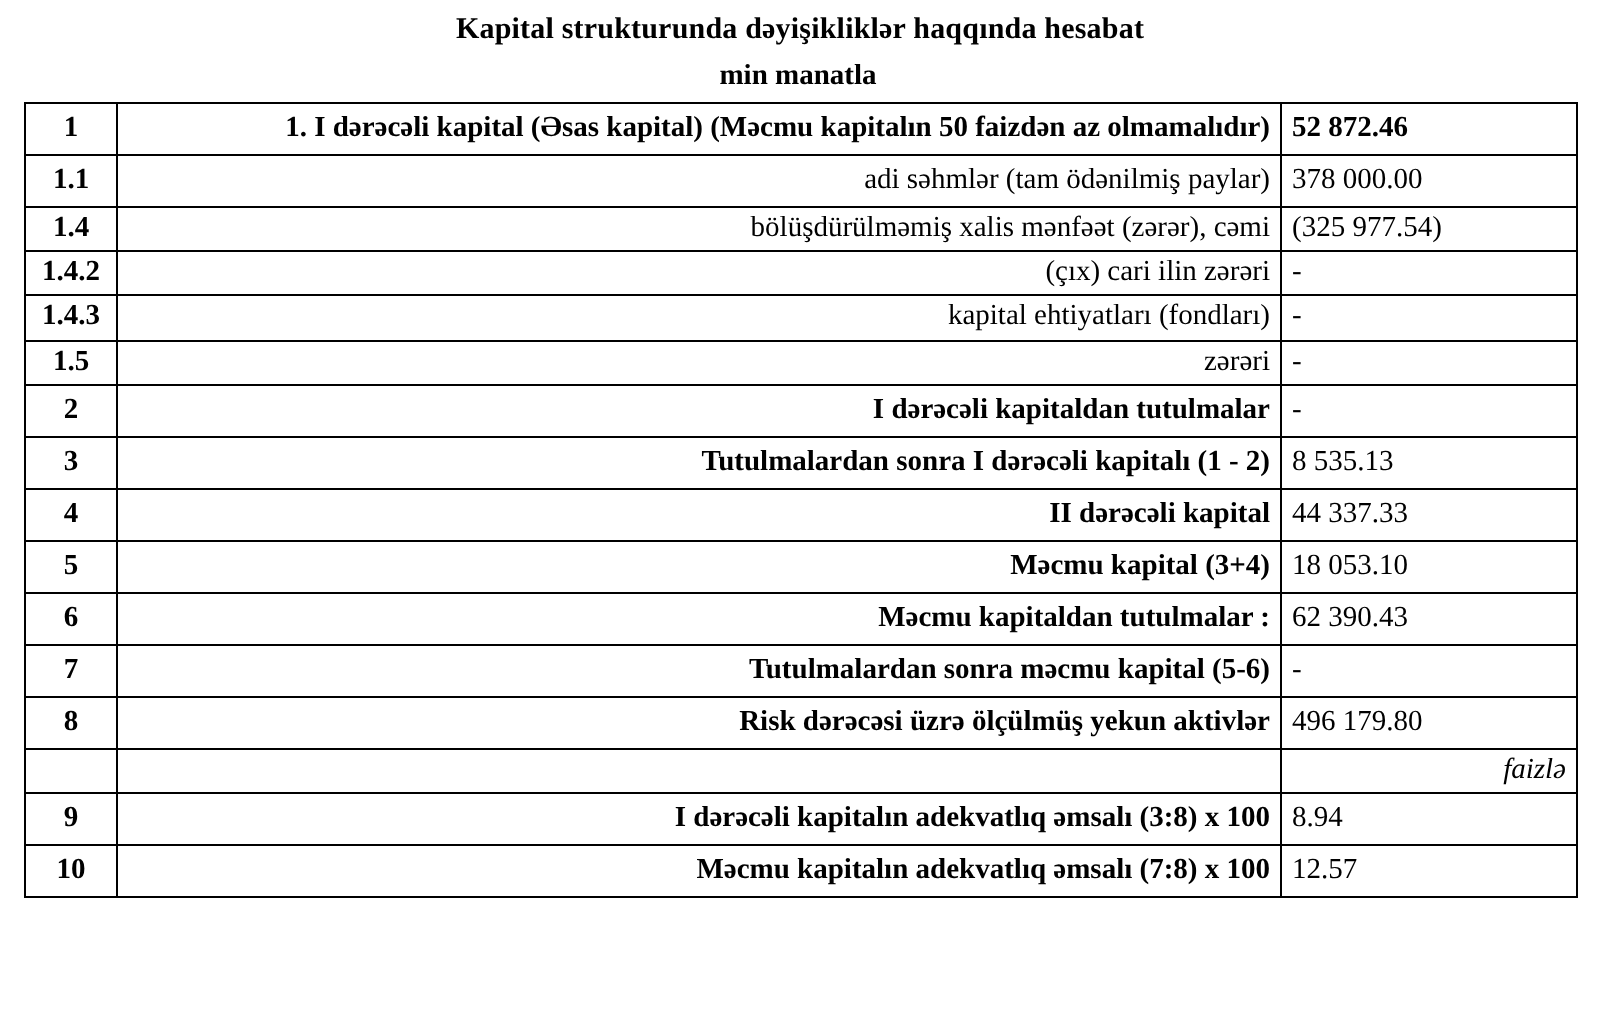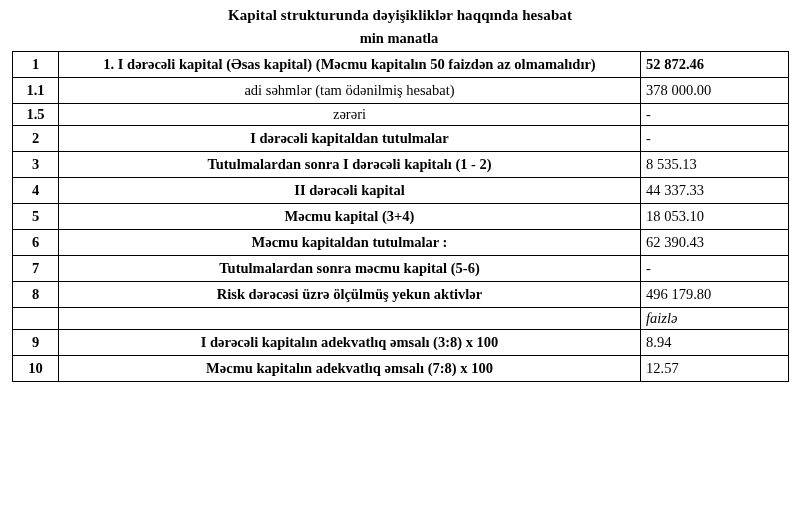--- a/index.html
+++ b/index.html
@@ -51,34 +51,35 @@
     height: 21px;
     box-sizing: border-box;
   }
   td.col-no {
     width: 46px;
     text-align: center;
     white-space: nowrap;
   }
   td.col-name {
     width: 582px;
-    text-align: center;
+    text-align: right;
   }
   td.col-val {
     width: 148px;
     white-space: nowrap;
     padding-right: 6px;
   }
   tr.bold td {
     font-weight: bold;
   }
   tr.tall td {
     height: 26px;
   }
   td.units-cell {
+    text-align: right;
     font-style: italic;
     font-weight: normal;
     border-left: 1px solid #000000;
     border-right: 1px solid #000000;
     border-top: 1px solid #000000;
     border-bottom: 1px solid #000000;
     padding-right: 6px;
     margin-left: 12px;
   }
   td.blank-left {
@@ -98,29 +99,44 @@
     <tbody>
 
       <tr class="bold tall">
         <td class="col-no">1</td>
         <td class="col-name">1. I dərəcəli kapital (Əsas kapital) (Məcmu kapitalın 50 faizdən  az olmamalıdır)</td>
         <td class="col-val">52 872.46</td>
       </tr>
 
       <tr class="bold tall">
         <td class="col-no">1.1</td>
-        <td class="col-name" style="font-weight:normal">adi səhmlər (tam ödənilmiş hesabat)</td>
+        <td class="col-name" style="font-weight:normal">adi səhmlər (tam ödənilmiş paylar)</td>
         <td class="col-val" style="font-weight:normal">378 000.00</td>
       </tr>
 
 
 
-
-
-
+      <tr>
+        <td class="col-no" style="font-weight:bold">1.4</td>
+        <td class="col-name">bölüşdürülməmiş xalis mənfəət (zərər), cəmi</td>
+        <td class="col-val">(325 977.54)</td>
+      </tr>
+
+
+      <tr>
+        <td class="col-no" style="font-weight:bold">1.4.2</td>
+        <td class="col-name">(çıx) cari ilin zərəri</td>
+        <td class="col-val">-</td>
+      </tr>
+
+      <tr>
+        <td class="col-no" style="font-weight:bold">1.4.3</td>
+        <td class="col-name">kapital ehtiyatları (fondları)</td>
+        <td class="col-val">-</td>
+      </tr>
 
       <tr>
         <td class="col-no" style="font-weight:bold">1.5</td>
         <td class="col-name">zərəri</td>
         <td class="col-val">-</td>
       </tr>
 
       <tr class="bold tall">
         <td class="col-no">2</td>
         <td class="col-name">I dərəcəli kapitaldan  tutulmalar</td>

